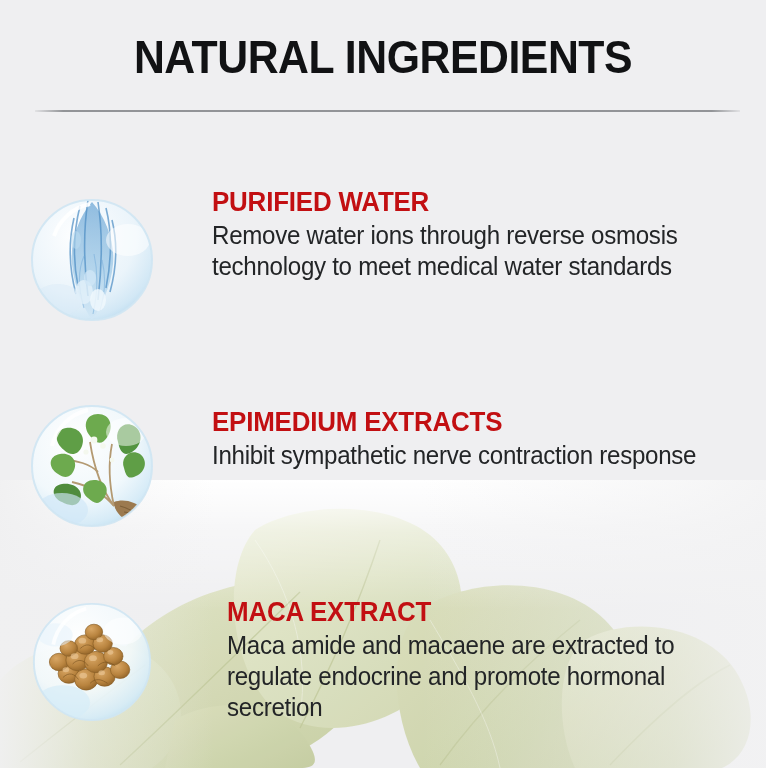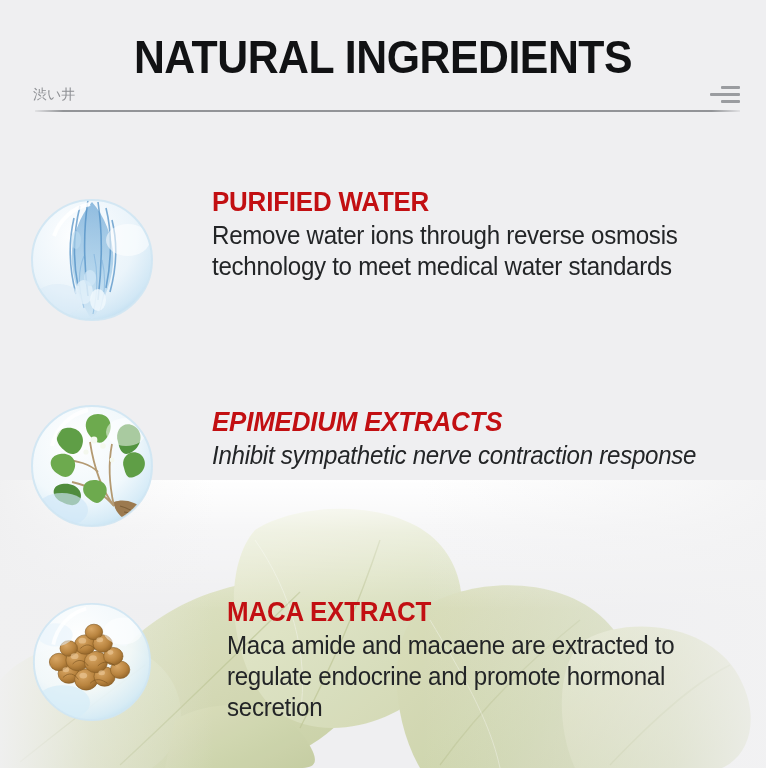--- a/index.html
+++ b/index.html
@@ -149,21 +149,21 @@
     line-height: 31px;
     font-weight: normal;
     color: #232527;
     letter-spacing: -0.3px;
     transform: scaleX(0.965);
     transform-origin: left top;
     margin: 0;
   }
   
   #row-2 .row-icon { top: 8px; left: 30px; width: 124px; height: 124px; }
-  #row-1 .row-body { top: 14px; font-style: italic; }
+  #row-1 .row-body { top: 14px; }
   #row-2 .row-body { top: 4px; margin-left: 15px; }
 </style>
 </head>
 <body>
 
 <div id="leaf-bg">
   <svg width="766" height="288" viewBox="0 0 766 288" xmlns="http://www.w3.org/2000/svg">
     <defs>
       <linearGradient id="leafFadeTop" x1="0" y1="0" x2="0" y2="1">
         <stop offset="0%" stop-color="#ffffff" stop-opacity="1"></stop>
@@ -226,31 +226,20 @@
     <rect x="0" y="0" width="766" height="288" fill="url(#leafFadeLeft)"></rect>
   </svg>
 </div>
 
 <div id="page">
 
   <div id="header">
 
     <div id="page-title">NATURAL INGREDIENTS</div>
 
-    <div id="brand-row">
-
-      <div id="brand-name">渋い井</div>
-
-      <div id="menu-button">
-        <span class="bar b1"></span>
-        <span class="bar b2"></span>
-        <span class="bar b3"></span>
-      </div>
-
-    </div>
 
     <div id="header-divider"></div>
   </div>
 
   <div class="row" id="row-0">
     <div class="row-icon">
       <svg width="128" height="128" viewBox="0 0 128 128" xmlns="http://www.w3.org/2000/svg">
         <defs>
           <radialGradient id="bub1" cx="0.38" cy="0.3" r="0.78">
             <stop offset="0%" stop-color="#ffffff" stop-opacity="0.98"></stop>

